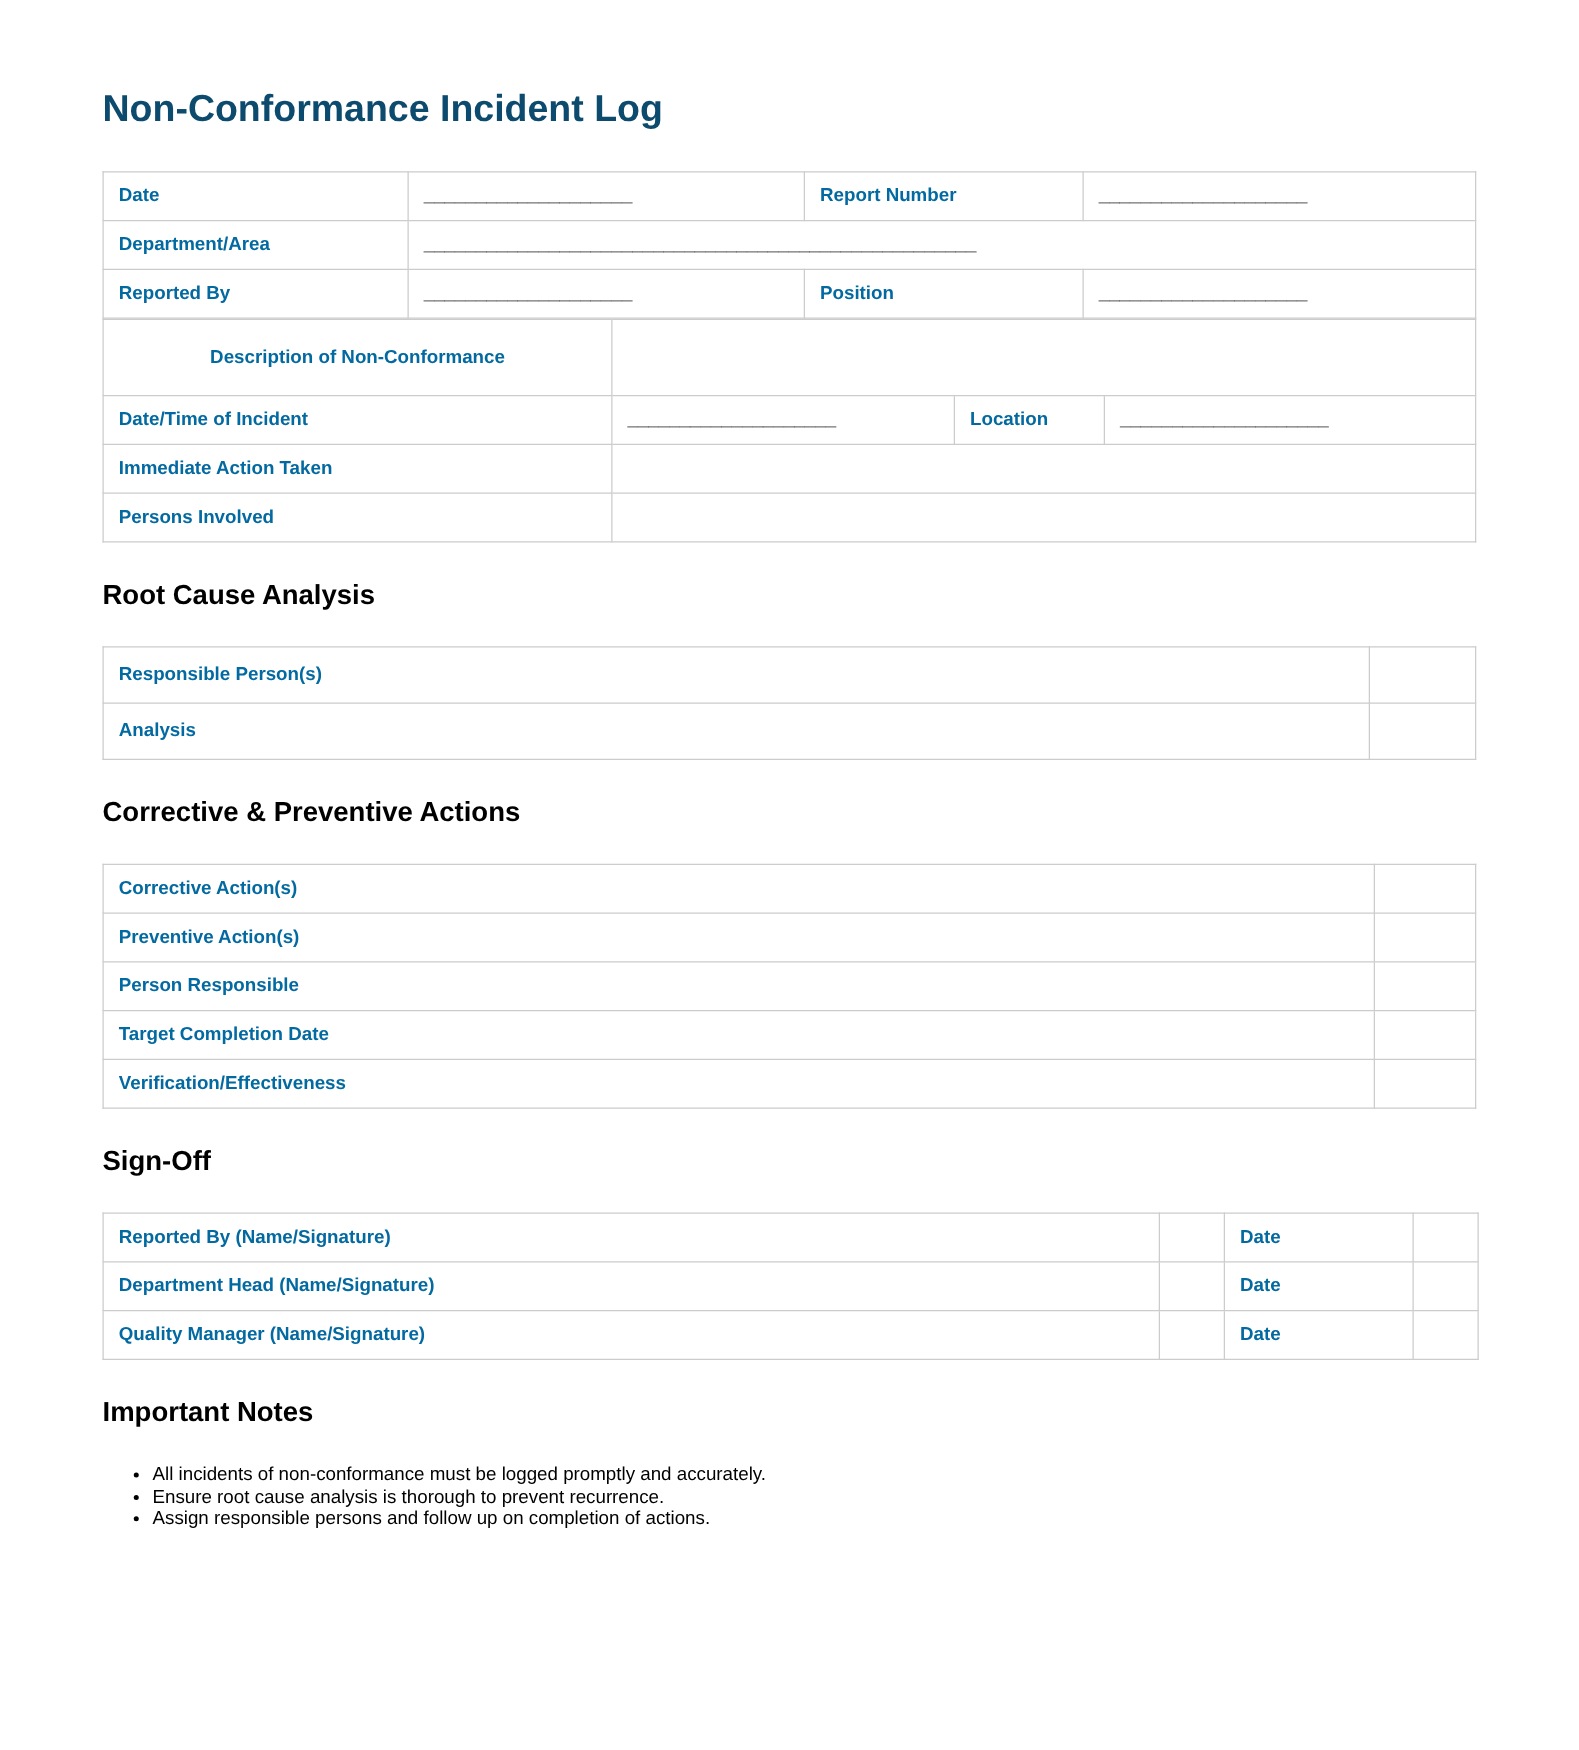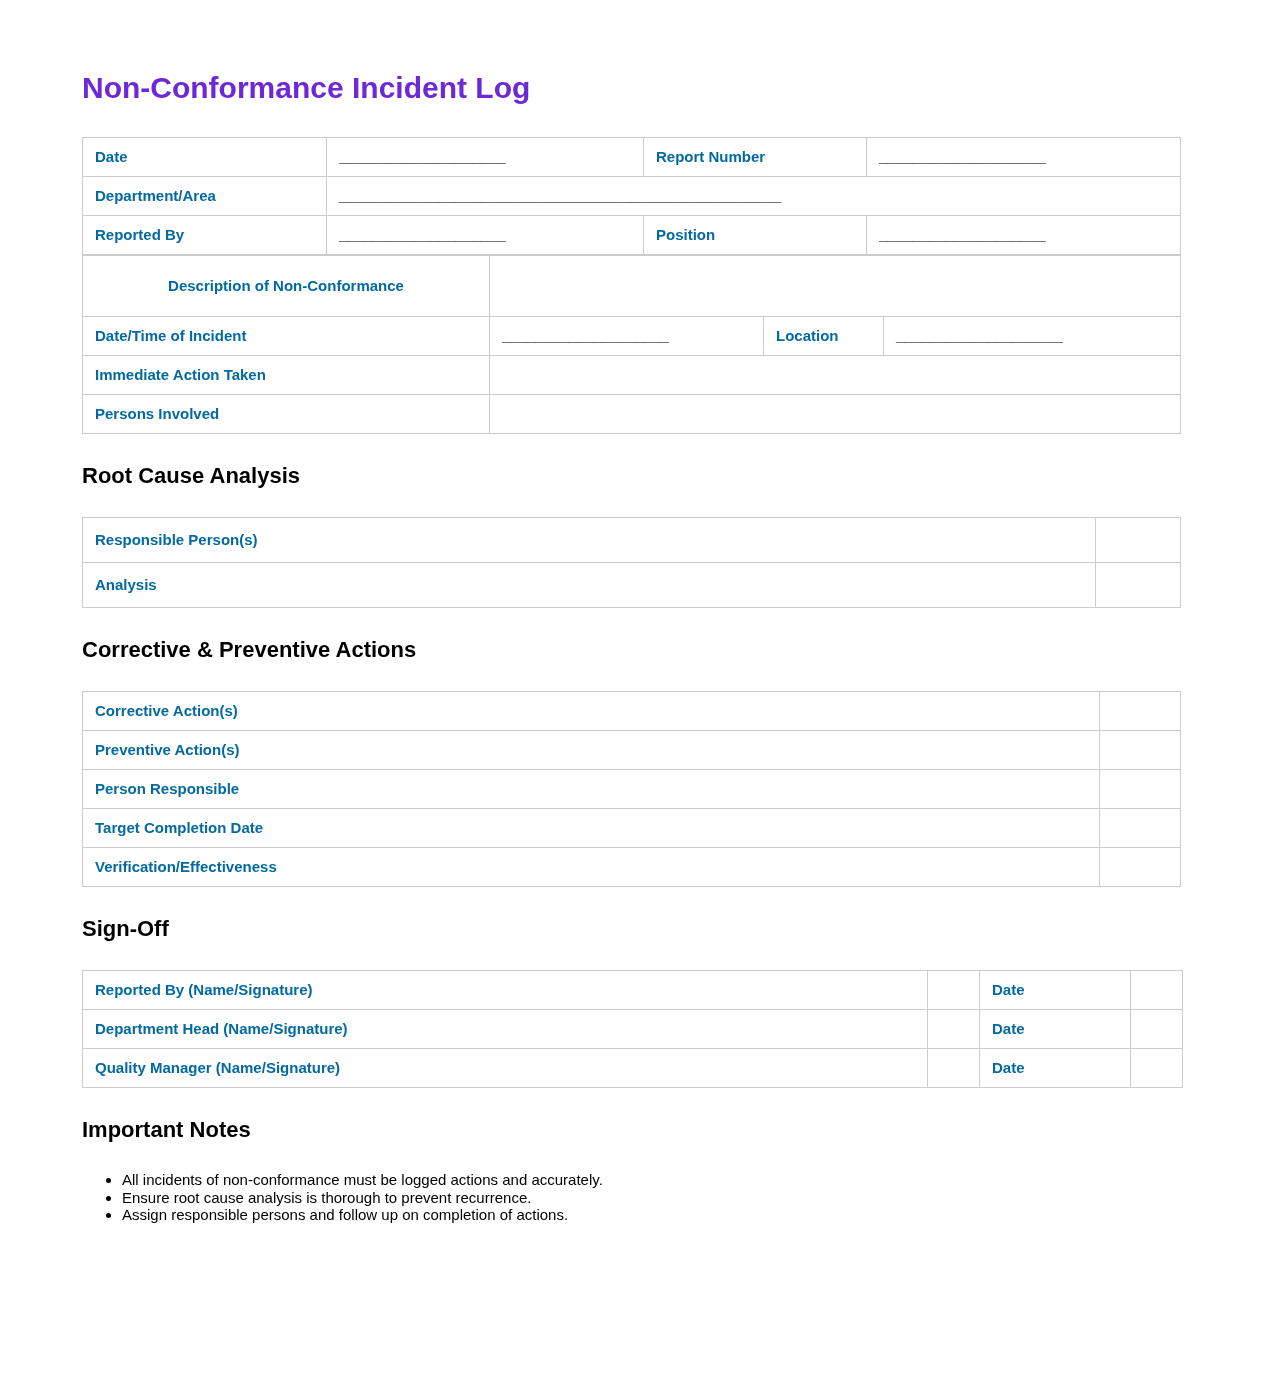--- a/index.html
+++ b/index.html
@@ -13,21 +13,21 @@
     width: 1263px;
     height: 1304px;
     overflow: hidden;
     padding: 70px 83px 0 82px;
     background: #ffffff;
   }
   h1.doc-title {
     font-size: 30px;
     line-height: 36px;
     font-weight: 700;
-    color: #6d28d9;
+    color: #0c4a6e;
     margin: 0 0 31px 0;
   }
   h2.section-heading {
     font-size: 22px;
     line-height: 26px;
     font-weight: 700;
     color: #000000;
     margin: 29px 0 28px 0;
   }
   table.form-table {
@@ -195,19 +195,19 @@
         <td class="label-cell">Quality Manager (Name/Signature)</td>
         <td class="blank-cell"></td>
         <td class="label-cell">Date</td>
         <td class="blank-cell"></td>
       </tr>
     </tbody>
   </table>
 
   <h2 class="section-heading">Important Notes</h2>
   <ul class="notes-list">
-    <li>All incidents of non-conformance must be logged actions and accurately.</li>
+    <li>All incidents of non-conformance must be logged promptly and accurately.</li>
     <li>Ensure root cause analysis is thorough to prevent recurrence.</li>
     <li>Assign responsible persons and follow up on completion of actions.</li>
 
   </ul>
 
 </div>
 
 </body></html>

